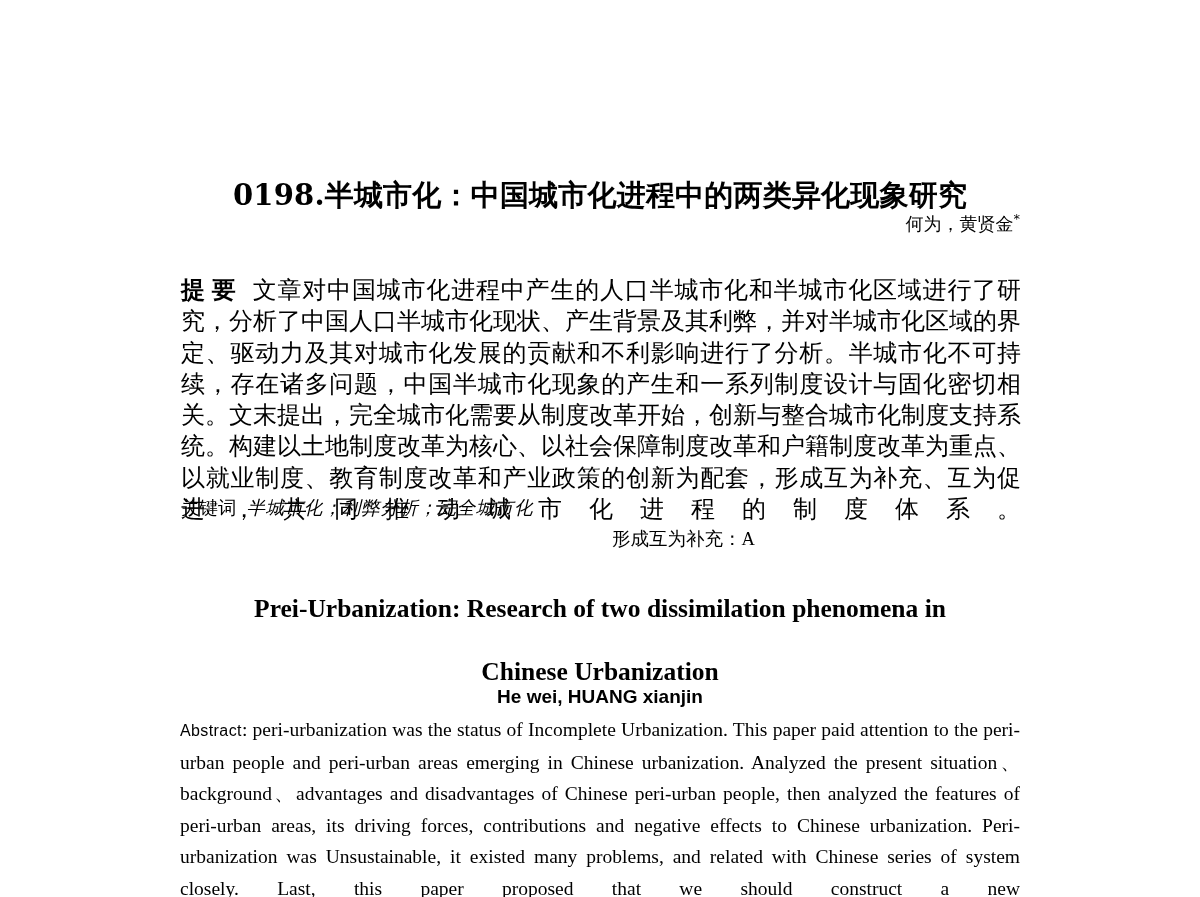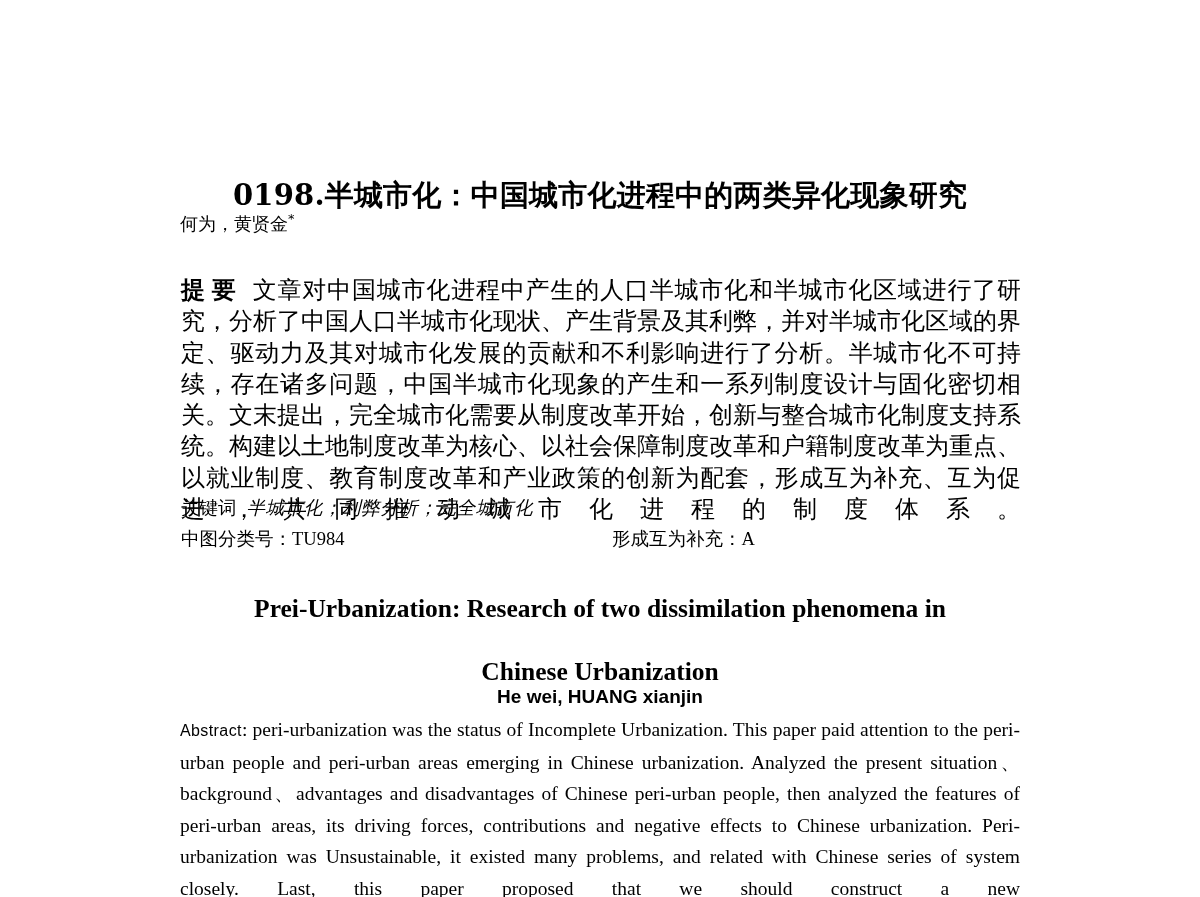--- a/index.html
+++ b/index.html
@@ -36,21 +36,21 @@
     letter-spacing: 0.2px;
     white-space: nowrap;
   }
 
   
   .cn-authors {
     position: absolute;
     left: 180px;
     top: 211px;
     width: 840px;
-    text-align: left;
+    text-align: right;
     font-family: "DejaVu Sans", "Liberation Sans", sans-serif;
     font-size: 18px;
     line-height: 26px;
   }
   .cn-authors .star {
     font-size: 13px;
     vertical-align: super;
     line-height: 0;
   }
 
@@ -165,21 +165,21 @@
 
   <div class="cn-abstract">
     <span class="lbl">提要</span><span>文章对中国城市化进程中产生的人口半城市化和半城市化区域进行了研究，分析了中国人口半城市化现状、产生背景及其利弊，并对半城市化区域的界定、驱动力及其对城市化发展的贡献和不利影响进行了分析。半城市化不可持续，存在诸多问题，中国半城市化现象的产生和一系列制度设计与固化密切相关。文末提出，完全城市化需要从制度改革开始，创新与整合城市化制度支持系统。构建以土地制度改革为核心、以社会保障制度改革和户籍制度改革为重点、以就业制度、教育制度改革和产业政策的创新为配套，形成互为补充、互为促进，共同推动城市化进程的制度体系。</span>
   </div>
 
   <div class="cn-keywords">
     <span class="lbl">关键词</span><span class="val">半城市化；利弊分析；完全城市化</span>
   </div>
 
   <div class="cn-class">
-    <span class="clc"><span>中图分类号：</span><span class="serif-num">TU984</span></span><span class="code"><span>形成互为补充：</span><span class="serif-num">A</span></span>
+    <span class="code"><span>形成互为补充：</span><span class="serif-num">A</span></span>
   </div>
 
   <h2 class="en-title l2">Chinese Urbanization</h2>
 
   <h2 class="en-title l1">Prei-Urbanization: Research of two dissimilation phenomena in</h2>
 
   <div class="en-authors">He wei, HUANG xianjin</div>
 
   <div class="en-abstract">
     <span class="lbl">Abstract</span><span>: </span><span>peri-urbanization was the status of Incomplete Urbanization. This paper paid attention to the peri-urban people and peri-urban areas emerging in Chinese urbanization. Analyzed the present situation、background、advantages and disadvantages of Chinese peri-urban people, then analyzed the features of peri-urban areas, its driving forces, contributions and negative effects to Chinese urbanization. Peri-urbanization was Unsustainable, it existed many problems, and related with Chinese series of system closely. Last, this paper proposed that we should construct a new</span>

